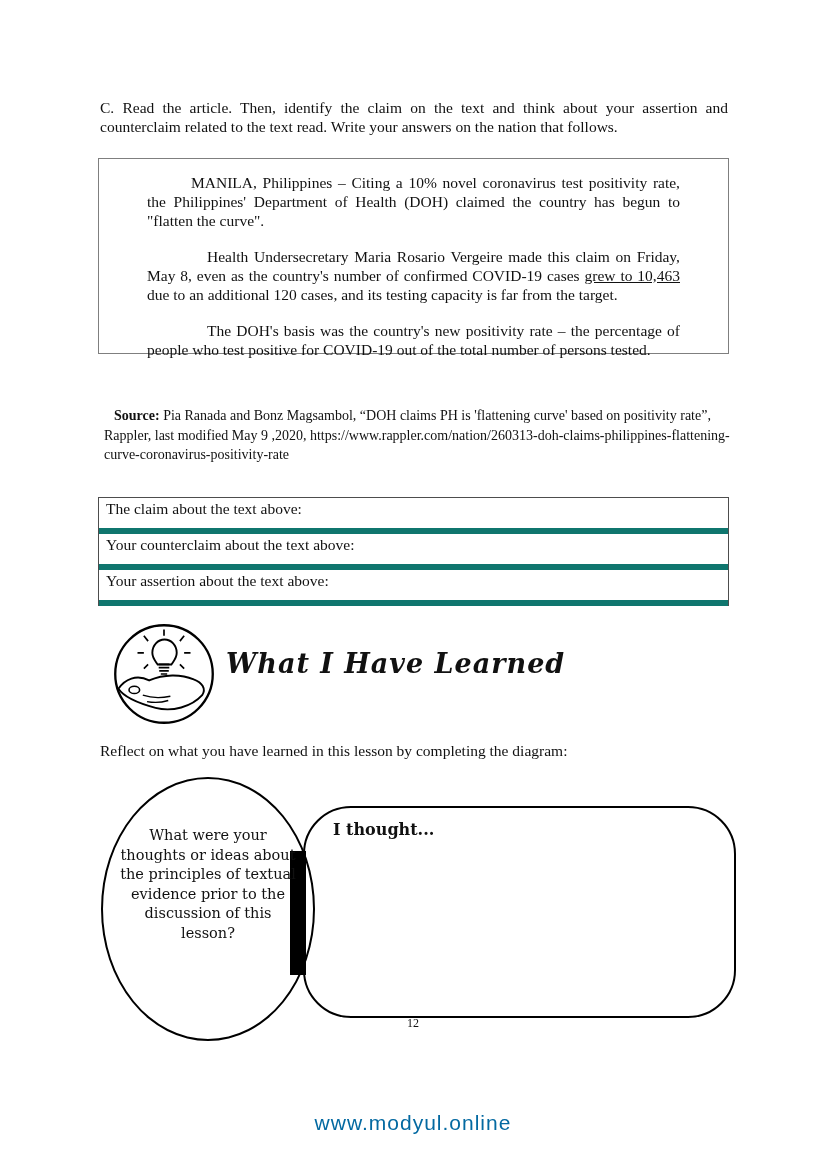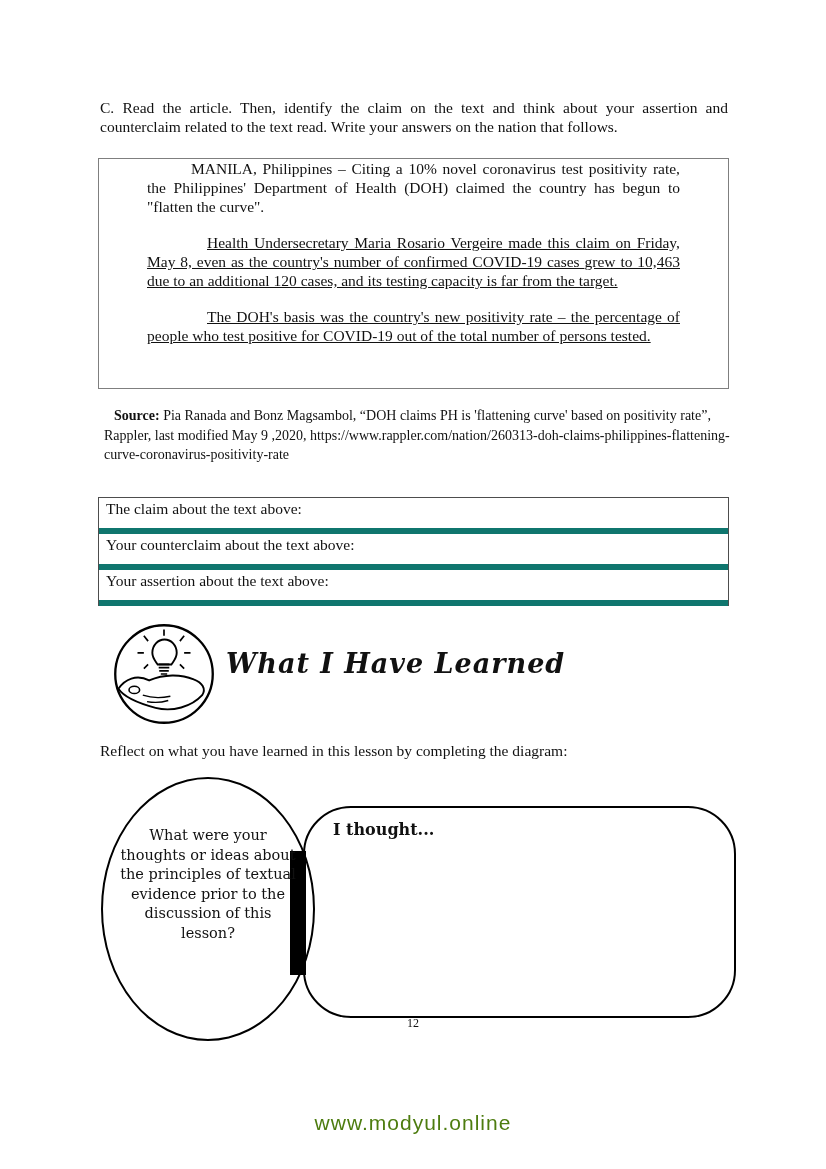--- a/index.html
+++ b/index.html
@@ -14,31 +14,31 @@
     overflow: hidden;
   }
   .instruction {
     position: absolute;
     left: 100px; top: 99px; width: 628px;
     font-size: 15.5px; line-height: 18.5px;
     text-align: justify;
   }
   .article-box {
     position: absolute;
-    left: 98px; top: 158px; width: 631px; height: 231px;
+    left: 98px; top: 158px; width: 631px; height: 196px;
     border: 1px solid #7f7f7f;
-    padding: 0 48px 0 48px;
+    padding: 14px 48px 0 48px;
   }
   .article-box p {
     font-size: 15.5px; line-height: 19px;
     text-align: justify;
     margin-bottom: 17px;
   }
   .article-box p.ind1 { text-indent: 44px; }
-  .article-box p.ind2 { text-indent: 60px; text-decoration: underline; }
+  .article-box p.ind2 { text-indent: 60px; }
   .u { text-decoration: underline; }
   .source {
     position: absolute;
     left: 104px; top: 406px; width: 626px;
     font-size: 14px; line-height: 19.5px;
     text-indent: 10px;
   }
   .source b { font-weight: bold; }
   .answer-table {
     position: absolute;
@@ -103,21 +103,21 @@
   .page-number {
     position: absolute;
     left: 0; top: 1016px; width: 100%;
     text-align: center; font-size: 12px;
   }
   .watermark {
     position: absolute;
     left: 0; top: 1111px; width: 100%;
     text-align: center;
     font-family: "Liberation Sans", sans-serif;
-    font-size: 21px; color: #4d7c0f; letter-spacing: 1px;
+    font-size: 21px; color: #0369a1; letter-spacing: 1px;
   }
 </style>
 </head>
 <body>
 
 <div class="page">
 
   <p class="instruction">C. Read the article. Then, identify the claim on the text and think about your assertion and counterclaim related to the text read. Write your answers on the nation that follows.</p>
 
   <div class="article-box">

